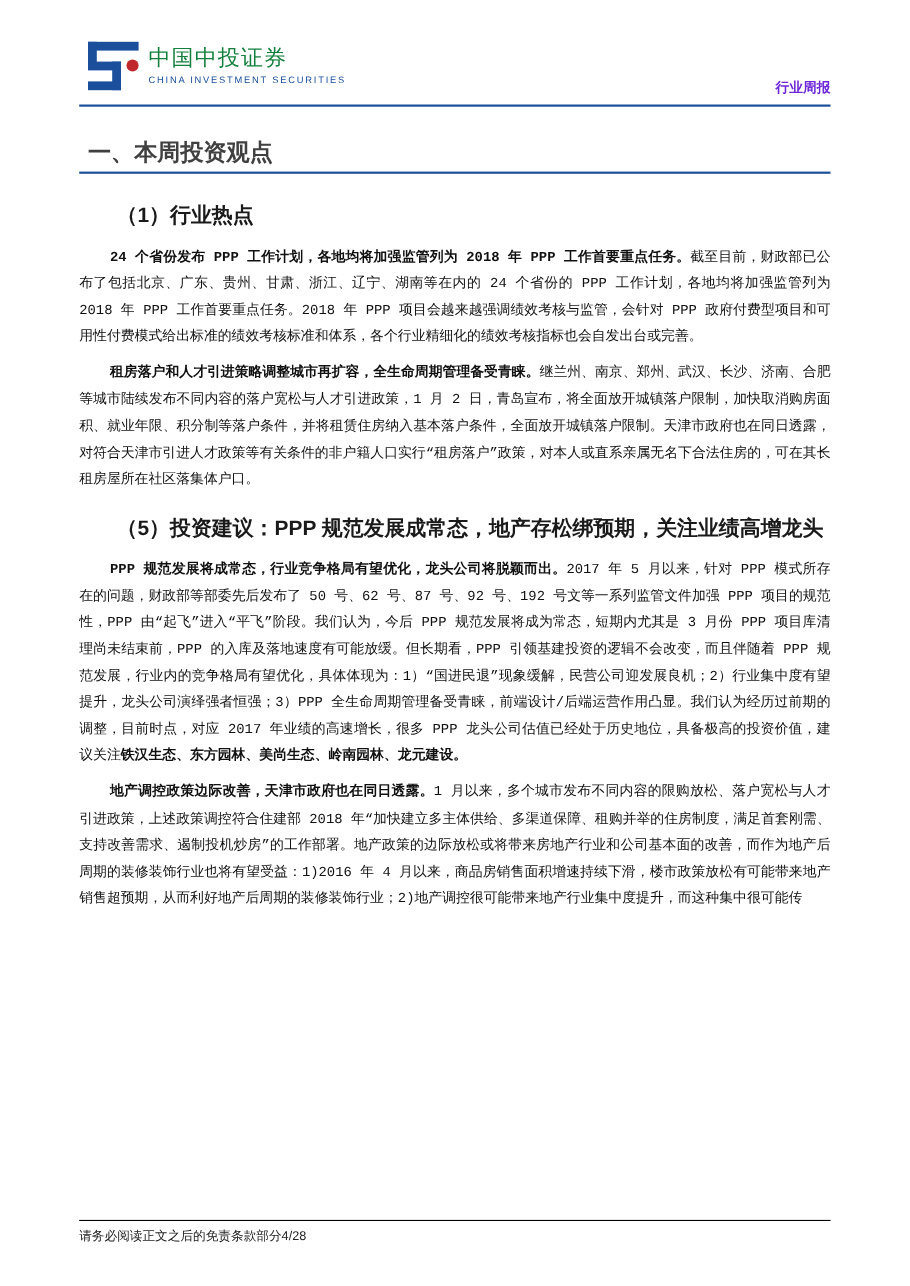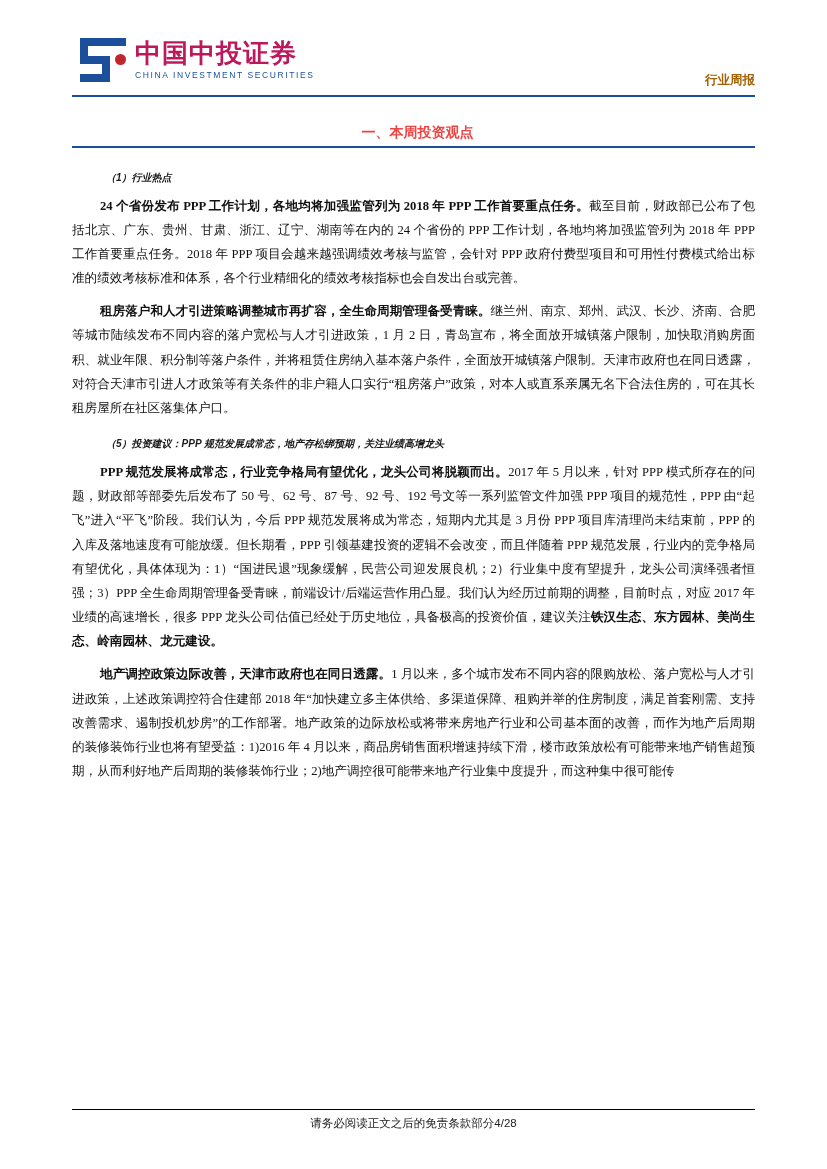--- a/index.html
+++ b/index.html
@@ -53,84 +53,82 @@
   .logo-mark .dot {
     position: absolute;
     right: 0; top: 16px;
     width: 11px; height: 11px;
     background: #c0272d;
     border-radius: 50%;
   }
   .logo-text { line-height: 1; }
   .logo-cn {
     font-family: "Liberation Sans", sans-serif;
-    font-size: 26px;
-    font-weight: bold;
-    color: #be185d;
+    font-size: 20px;
+    font-weight: normal;
+    color: #15803d;
     letter-spacing: 1px;
   }
   .logo-en {
     font-family: "Liberation Sans", sans-serif;
     font-size: 8.5px;
     color: #1b4f9c;
     letter-spacing: 1.6px;
     margin-top: 5px;
   }
   .header-right {
     position: absolute;
     right: 0;
     top: 38px;
     font-family: "Liberation Sans", sans-serif;
     font-size: 12.5px;
     font-weight: bold;
-    color: #a16207;
+    color: #6d28d9;
   }
   .header-rule {
     position: absolute;
     left: 0;
     right: 0;
     top: 61px;
     height: 2px;
     background: #1b4f9c;
   }
 
   
   .section-title {
     font-family: "Liberation Sans", sans-serif;
-    font-size: 14px;
-    font-weight: bold;
-    color: #ef4444;
+    font-size: 21px;
+    font-weight: bold;
+    color: #404040;
     margin: 16px 0 4px 8px;
-    text-align: center;
   }
   .section-rule {
     height: 1.5px;
     background: #1b4f9c;
     margin: 3px 0 20px 0;
   }
 
   
   .h2 {
     font-family: "Liberation Sans", sans-serif;
     font-size: 13.5px;
     font-weight: bold;
     line-height: 2.45;
     margin: 0 0 4px 32px;
     text-indent: 0;
   }
   .h3 {
     font-family: "Liberation Sans", sans-serif;
-    font-size: 10px;
+    font-size: 19px;
     font-weight: bold;
     line-height: 2.0;
     margin: 14px 0 6px 34px;
-    font-style: italic;
   }
   p.body {
-    font-family: Liberation Serif, serif;
+    font-family: Liberation Mono, monospace;
     font-size: 12.6px;
     line-height: 1.92;
     margin: 0 0 9px 0;
     text-indent: 28px;
     text-align: justify;
     color: #111;
   }
   p.body b { font-weight: bold; }
   .lead-bold { font-weight: bold; }
 
@@ -141,21 +139,21 @@
     right: 72px;
     bottom: 38px;
   }
   .footer-rule {
     height: 1px;
     background: #000;
     margin-bottom: 6px;
   }
   .footer-row {
     display: flex;
-    justify-content: center;
+    justify-content: flex-start;
     align-items: baseline;
     font-family: "Liberation Sans", sans-serif;
     font-size: 11.5px;
     color: #222;
   }
 </style>
 </head>
 <body>
 
 <div class="page">

